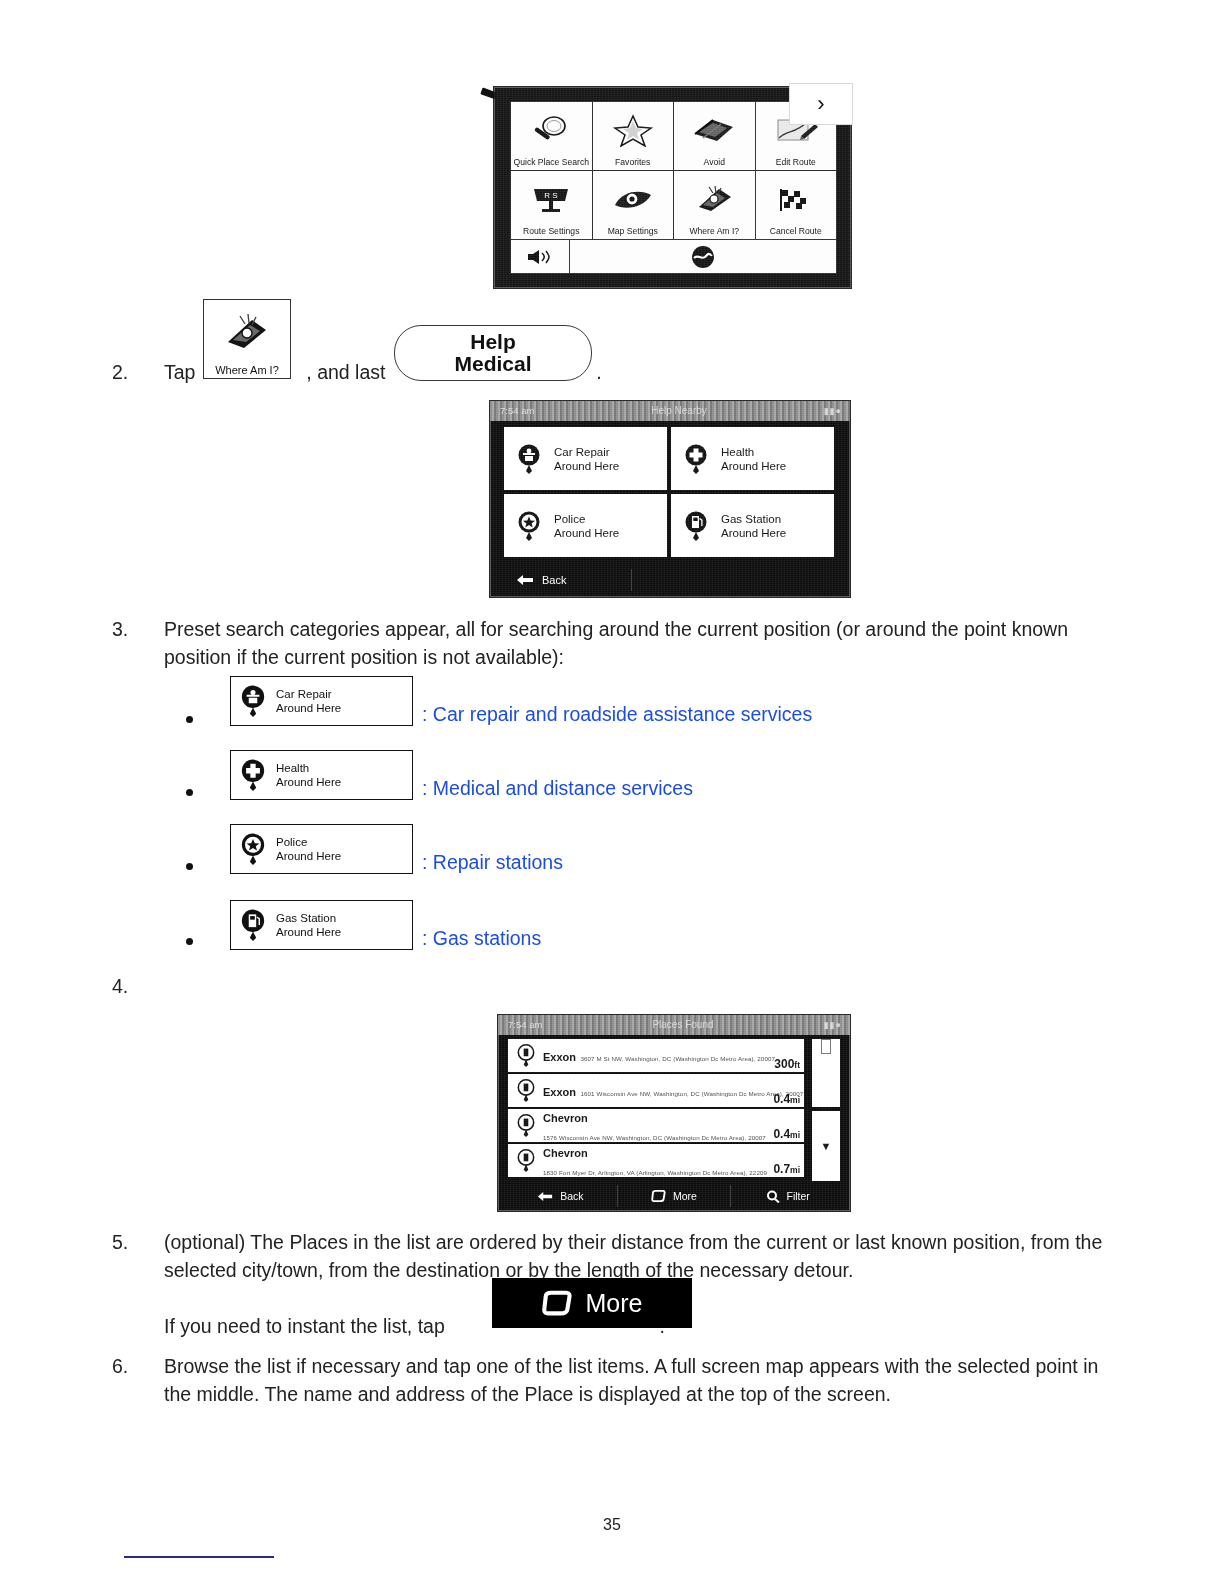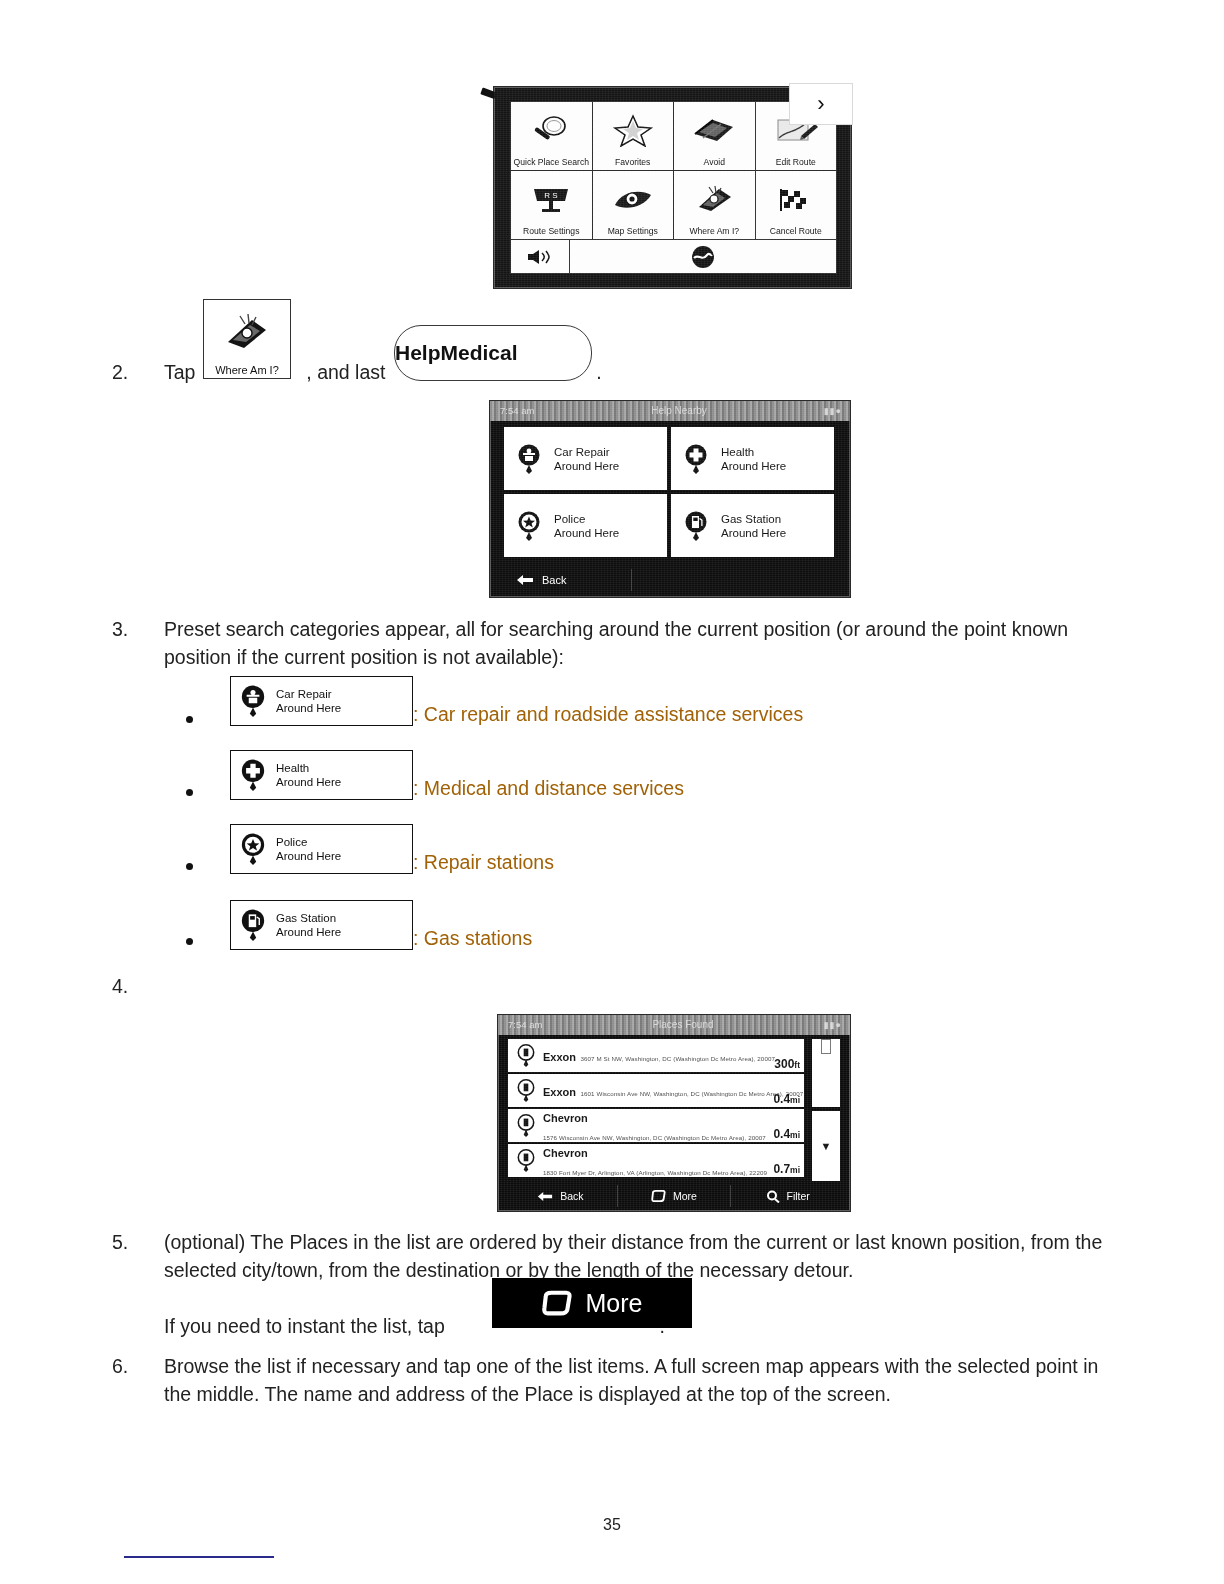--- a/index.html
+++ b/index.html
@@ -86,21 +86,21 @@
   
   .bullet-row{position:absolute;display:flex;align-items:flex-end;}
   .bullet-dot{
     position:absolute;width:7px;height:7px;border-radius:50%;background:#111;
   }
   .catbtn{
     background:#fff;border:1.5px solid #111;display:flex;align-items:center;
     gap:9px;padding:6px 10px 6px 8px;width:183px;box-sizing:border-box;height:50px;
   }
   .catbtn .lbl{font-size:11.5px;line-height:14px;color:#111;}
-  .bullet-desc{font-size:19.5px;color:#a16207;white-space:nowrap;}
+  .bullet-desc{font-size:19.5px;color:#1d4ed8;white-space:nowrap;margin-left:9px;}
 
   
   #shot-list{left:497px;top:1014px;width:352px;height:196px;background:#0b0b0b;}
   .list-area{position:absolute;left:10px;top:24px;width:332px;height:142px;}
   .listrow{
     position:relative;background:#fff;height:33px;margin-bottom:2px;
     display:flex;align-items:center;padding-left:8px;box-sizing:border-box;width:296px;
   }
   .listrow .txt{flex:1;padding-left:7px;overflow:hidden;}
   .listrow .nm{font-size:11px;font-weight:bold;color:#111;line-height:12px;}
@@ -133,22 +133,22 @@
 
   
   #whereami-thumb{
     position:absolute;left:203px;top:299px;width:88px;height:80px;background:#fff;
     border:1.5px solid #333;display:flex;flex-direction:column;align-items:center;
     justify-content:flex-end;padding-bottom:2px;box-sizing:border-box;
   }
   #whereami-thumb .cap{font-size:11px;color:#111;}
   #help-pill{
     position:absolute;left:394px;top:325px;width:196px;height:54px;background:#fff;
-    border:1.5px solid #3a3a3a;border-radius:27px;display:flex;flex-direction:row;
-    align-items:center;line-height:22px;
+    border:1.5px solid #3a3a3a;border-radius:27px;display:flex;flex-direction:column;
+    align-items:center;justify-content:center;line-height:22px;
   }
   #help-pill .l{font-size:21px;font-weight:bold;color:#111;}
 
   
   #page-number{
     position:absolute;left:0;right:0;top:1516px;text-align:center;font-size:16px;color:#222;
   }
   #footer-rule{position:absolute;left:124px;top:1556px;width:150px;height:2px;background:#2a2a8a;}
 
   .sv{display:block;}

